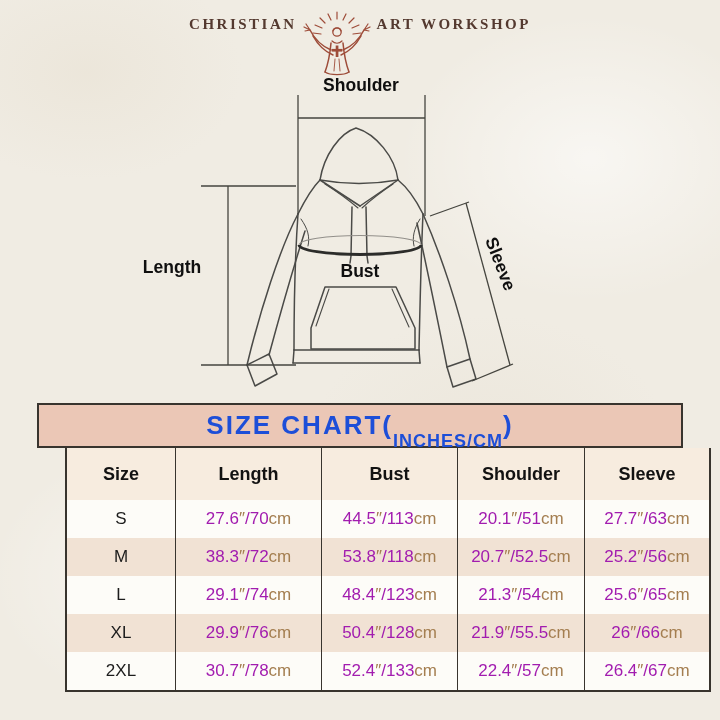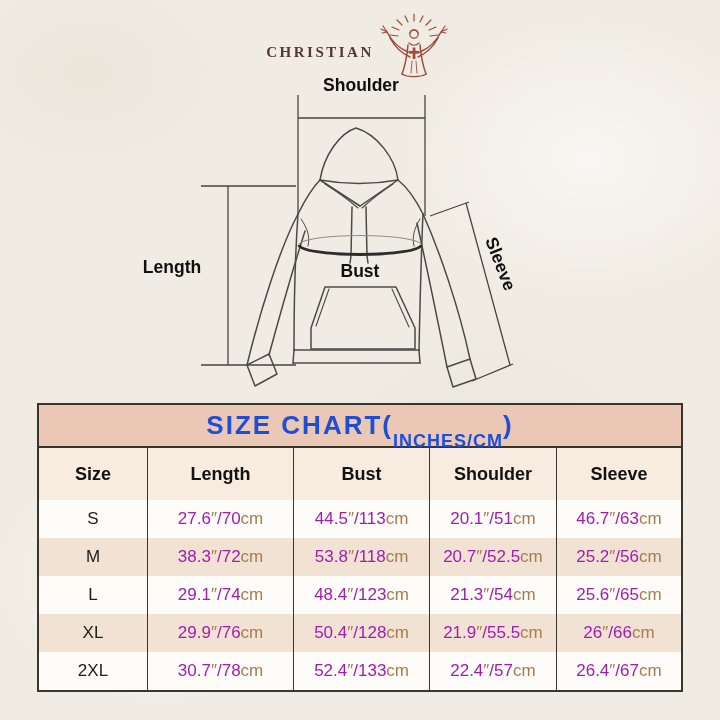--- a/index.html
+++ b/index.html
@@ -8,36 +8,36 @@
     position:relative;width:720px;height:720px;
     background:
       radial-gradient(260px 180px at 12% 10%, rgba(228,219,202,.35), transparent 60%),
       radial-gradient(320px 240px at 82% 22%, rgba(255,255,255,.55), transparent 60%),
       radial-gradient(300px 220px at 68% 62%, rgba(226,218,202,.28), transparent 60%),
       radial-gradient(280px 220px at 22% 80%, rgba(255,255,255,.45), transparent 60%),
       #f0ece3;
   }
   
   .brand{position:absolute;top:10px;left:0;width:100%;height:72px;
-    display:flex;align-items:center;justify-content:center;}
+    display:flex;align-items:flex-start;justify-content:center;}
   .brand-text{font-family:"Liberation Serif",serif;font-weight:700;font-size:15px;
     letter-spacing:2.5px;color:#54392f;transform:translateY(6px);}
   
   .diagram{position:absolute;left:128px;top:76px;width:460px;height:326px;}
   
   .chart{position:absolute;left:37px;top:403px;width:646px;}
   .chart-title{
     box-sizing:border-box;height:45px;background:#ebc7b6;
     border:2px solid #38342e;
     display:flex;align-items:center;justify-content:center;
     color:#1d4ed8;font-weight:700;letter-spacing:2px;}
   .t-main{font-size:26px;}
   .t-sub{font-size:18px;letter-spacing:1px;padding-top:3px;margin-top:28px;}
   table{width:100%;border-collapse:collapse;table-layout:fixed;
-    border:2px solid #38342e;border-top:none;}
+    border:2px solid #38342e;border-top:none;margin-left:28px;}
   th,td{text-align:center;vertical-align:middle;border-left:1.5px solid #38342e;}
   th:first-child,td:first-child{border-left:none;}
   thead th{height:50px;background:#f7ecdf;font-size:18px;font-weight:700;color:#121212;}
   tbody td{height:36px;font-size:17px;color:#1c1c1c;background:#fdfcf8;font-weight:400;}
   tbody tr.alt td{background:#f1e2d4;}
   .unit{color:#a47e50;}
   .num{color:#a21caf;}
   
   .note{position:absolute;top:691px;left:0;width:100%;text-align:center;
     font-size:15px;color:#171717;}
@@ -77,20 +77,21 @@
       <path d="M34,33 C33,44 31,54 28,62" stroke-width="1.5"></path>
       <path d="M46,33 C47,44 49,54 52,62" stroke-width="1.5"></path>
       <path d="M28,62 C33,65.5 47,65.5 52,62"></path>
       <path d="M38,49 L37,61 M42,49 L43,61" stroke-width="0.9"></path>
 
       <g fill="#9e4c39" stroke="none">
         <rect x="38.7" y="35.5" width="2.7" height="11.5"></rect>
         <rect x="34.7" y="38.9" width="10.6" height="2.7"></rect>
       </g>
     </svg>
+    <span class="brand-text">ART WORKSHOP</span>
   </header>
 
   <div class="diagram">
     <svg width="460" height="326" viewBox="0 0 460 326">
       <g stroke="#4a4a47" stroke-width="1.5" fill="none" stroke-linecap="round" stroke-linejoin="round">
 
         <path d="M192,104 C196,79 212,57 228,52 C248,58 267,81 270,104"></path>
         <path d="M192,104 Q231,111 270,104"></path>
         <path d="M192,104 L232,130"></path>
         <path d="M270,104 L232,130"></path>
@@ -172,21 +173,21 @@
           <th>Shoulder</th>
           <th>Sleeve</th>
         </tr>
       </thead>
       <tbody id="size-rows">
           <tr>
             <td>S</td>
             <td><span class="num">27.6</span><span class="unit">″</span><span class="num">/70</span><span class="unit">cm</span></td>
             <td><span class="num">44.5</span><span class="unit">″</span><span class="num">/113</span><span class="unit">cm</span></td>
             <td><span class="num">20.1</span><span class="unit">″</span><span class="num">/51</span><span class="unit">cm</span></td>
-            <td><span class="num">46.7</span><span class="unit">″</span><span class="num">/63</span><span class="unit">cm</span></td>
+            <td><span class="num">27.7</span><span class="unit">″</span><span class="num">/63</span><span class="unit">cm</span></td>
           </tr>
           <tr class="alt">
             <td>M</td>
             <td><span class="num">38.3</span><span class="unit">″</span><span class="num">/72</span><span class="unit">cm</span></td>
             <td><span class="num">53.8</span><span class="unit">″</span><span class="num">/118</span><span class="unit">cm</span></td>
             <td><span class="num">20.7</span><span class="unit">″</span><span class="num">/52.5</span><span class="unit">cm</span></td>
             <td><span class="num">25.2</span><span class="unit">″</span><span class="num">/56</span><span class="unit">cm</span></td>
           </tr>
           <tr>
             <td>L</td>

